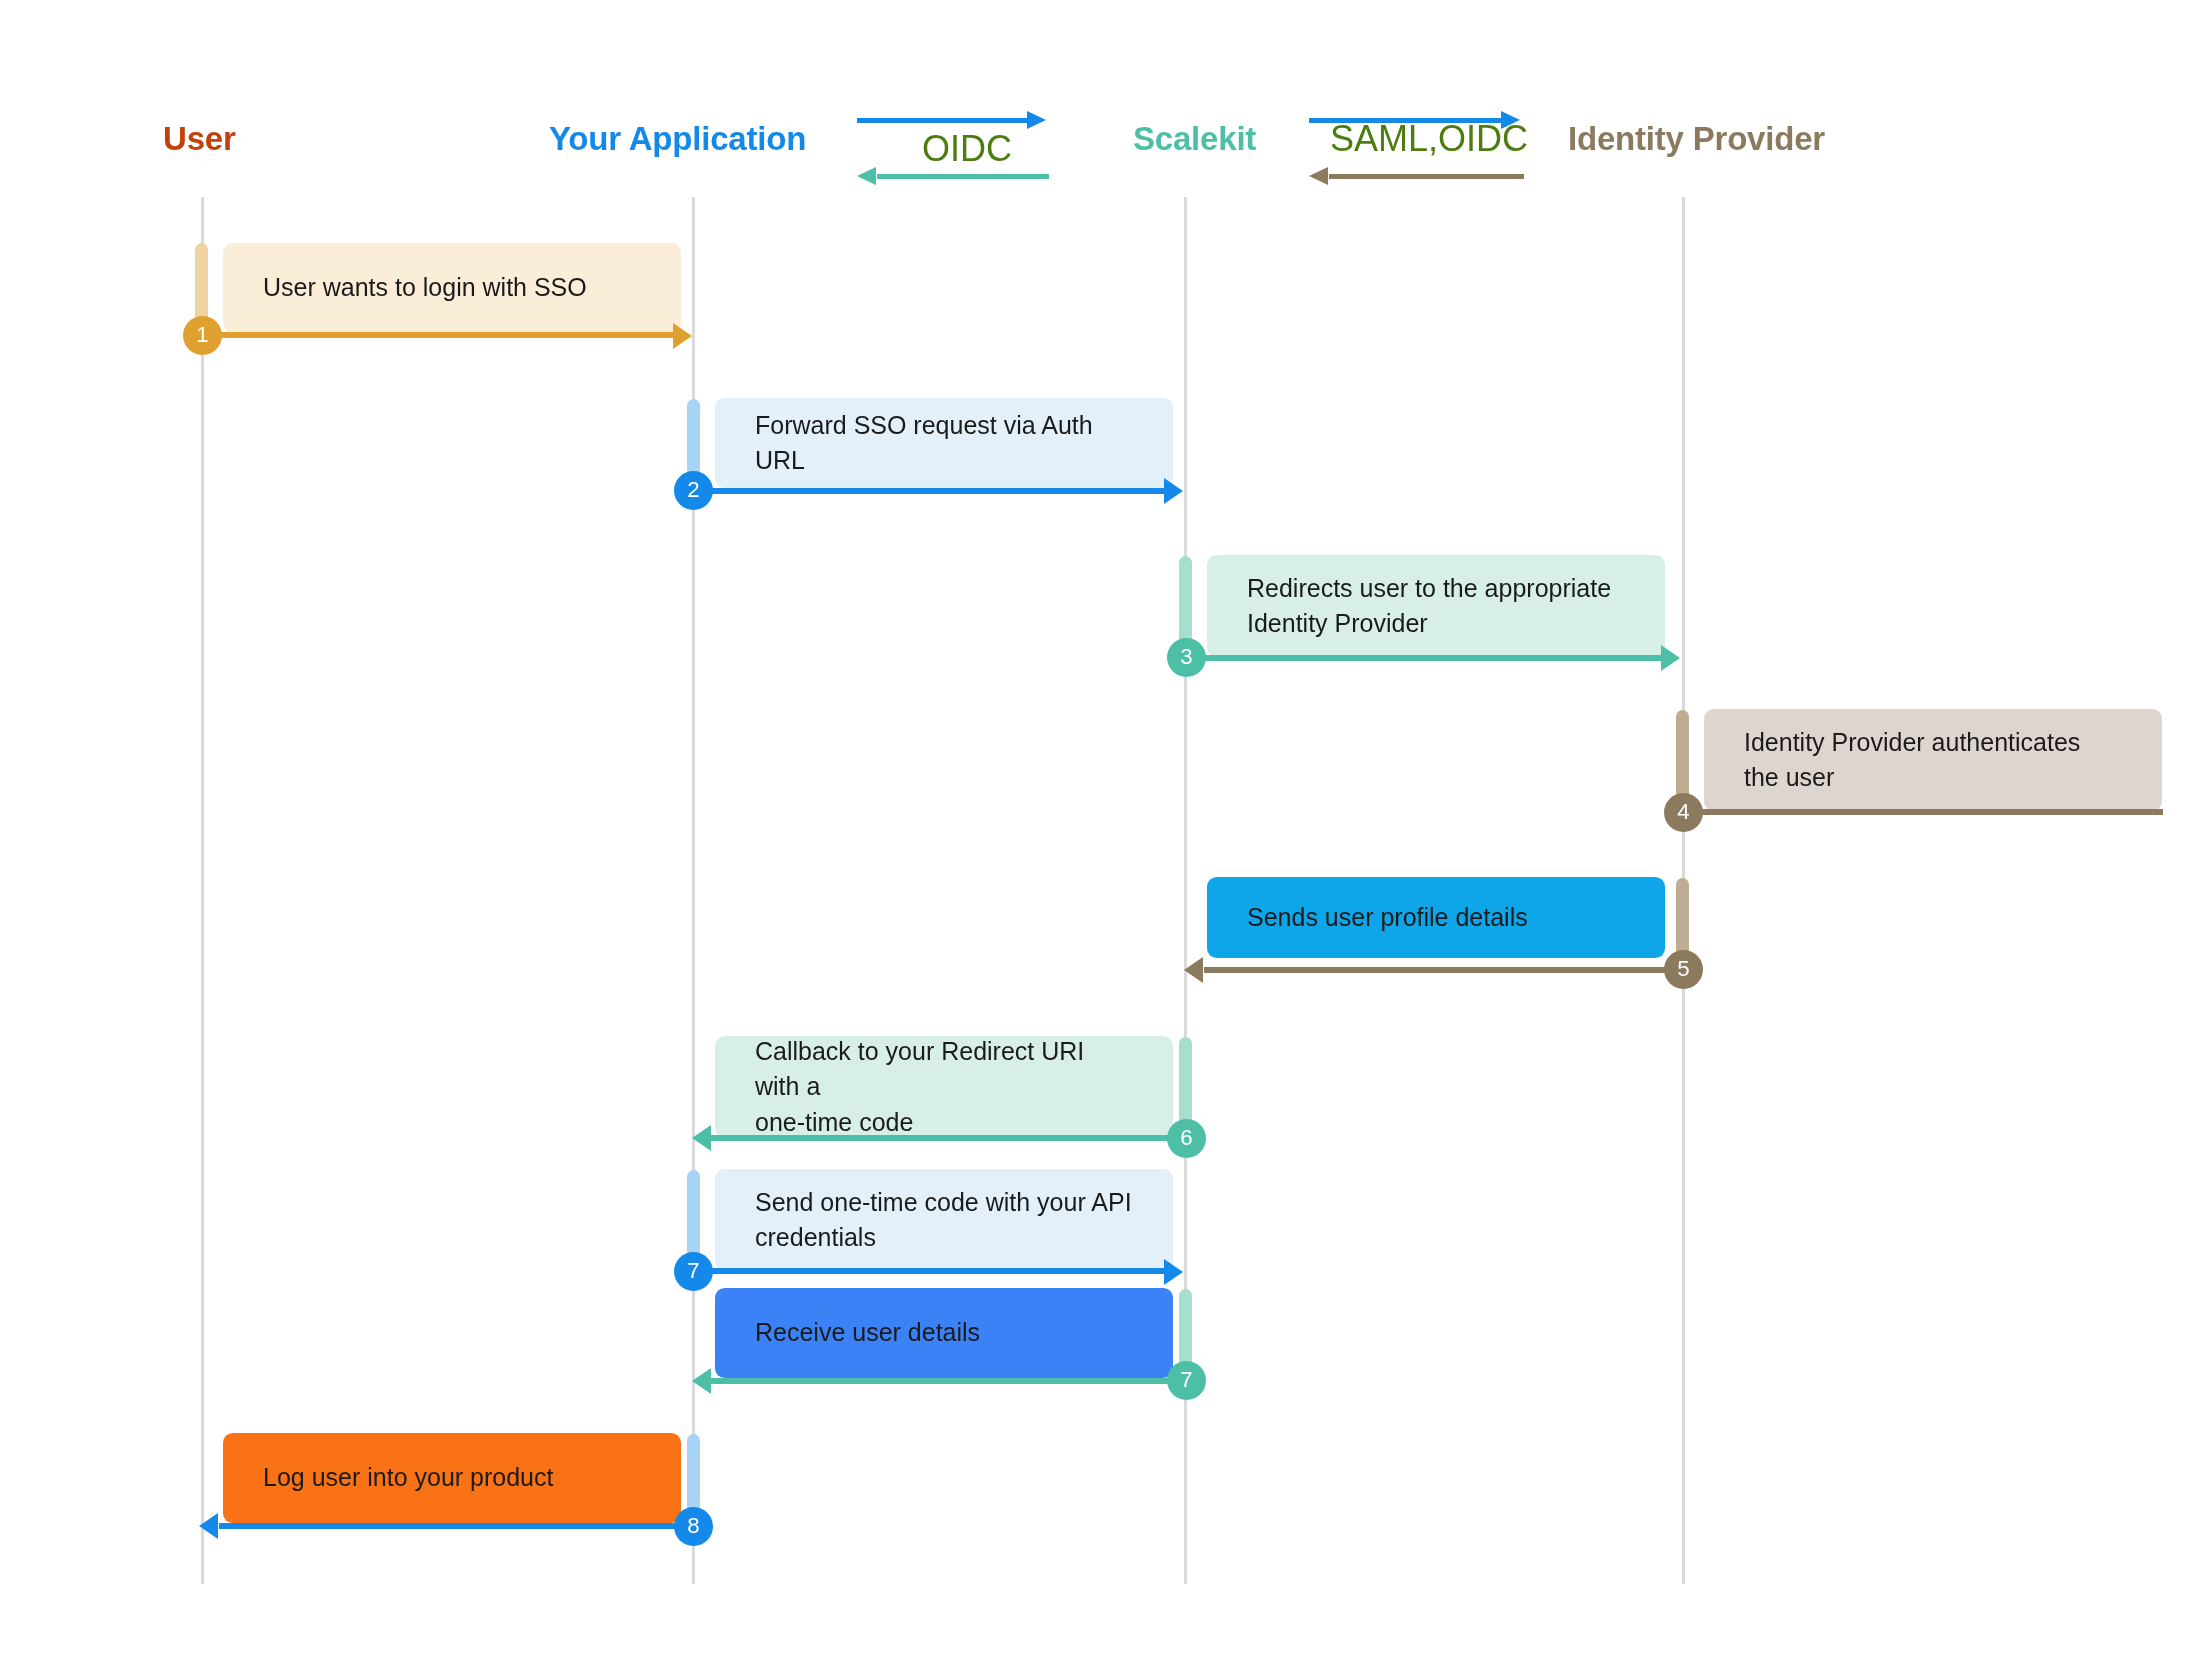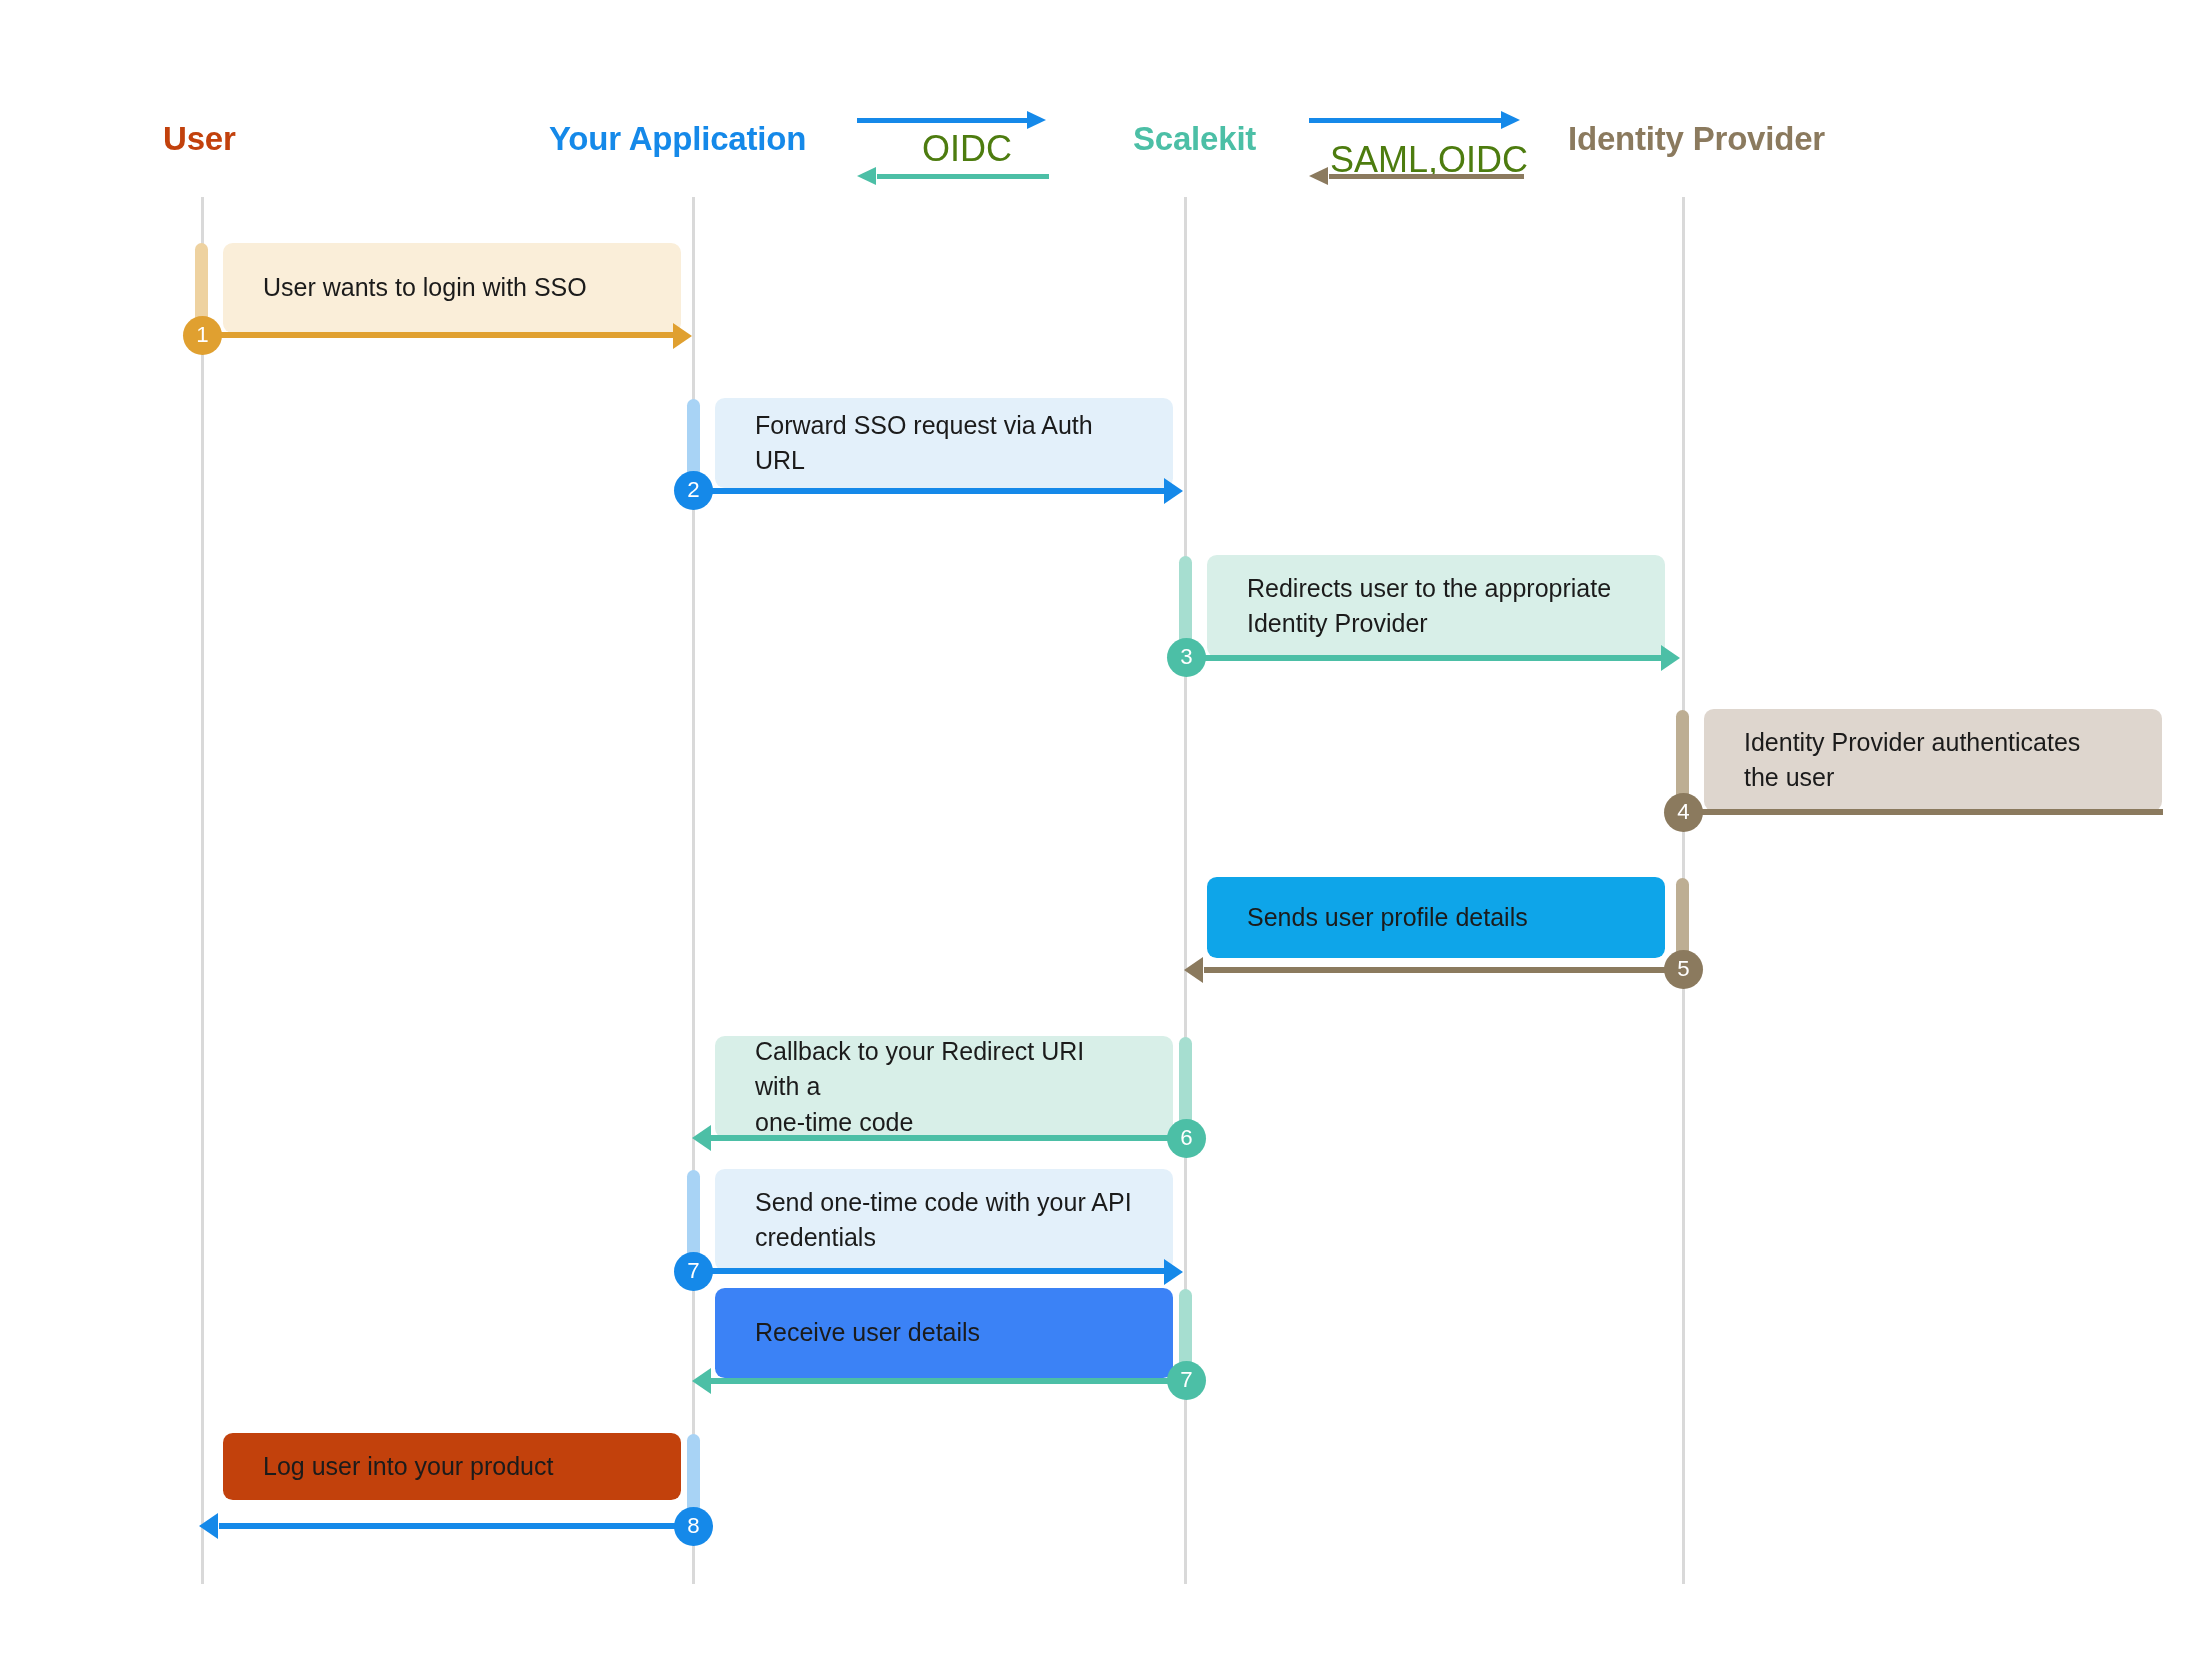--- a/index.html
+++ b/index.html
@@ -139,21 +139,21 @@
       <div class="proto-line" style="left:19.7px; width:172px; background:#4cbfa6;"></div>
       <div class="proto-head" style="left:0; border-right:19.7px solid #4cbfa6;"></div>
     </div>
   </div>
 
   <div class="protocol-group">
     <div class="proto-arrow" style="left:1309px; top:118px; width:214px;">
       <div class="proto-line" style="left:0; width:195px; background:#1589e9;"></div>
       <div class="proto-head" style="left:192px; border-left:19.7px solid #1589e9;"></div>
     </div>
-    <div class="protocol-label" style="left:1330px; top:142px;">SAML,OIDC</div>
+    <div class="protocol-label" style="left:1330px; top:121px;">SAML,OIDC</div>
     <div class="proto-arrow" style="left:1309px; top:174px; width:214px;">
       <div class="proto-line" style="left:19.7px; width:195px; background:#8b7a5e;"></div>
       <div class="proto-head" style="left:0; border-right:19.7px solid #8b7a5e;"></div>
     </div>
   </div>
 
   <div class="lifeline" style="left:201px;"></div>
   <div class="lifeline" style="left:692px;"></div>
   <div class="lifeline" style="left:1184px;"></div>
   <div class="lifeline" style="left:1682px;"></div>
@@ -219,21 +219,21 @@
 
   <div class="activation" style="left:1179px; top:1289px; height:92px; background:#a6ded0;"></div>
   <div class="msg-box" style="left:715px; top:1288px; width:458px; height:90px; background:#3b82f6;">
     <span class="msg-text">Receive user details</span>
   </div>
   <div class="msg-line" style="left:711px; top:1378px; width:476px; background:#4cbfa6;"></div>
   <div class="msg-head left" style="left:692px; top:1368px; border-right-color:#4cbfa6;"></div>
   <div class="badge" style="left:1167px; top:1361px; background:#4cbfa6;">7</div>
 
   <div class="activation" style="left:687px; top:1434px; height:92px; background:#a8d3f5;"></div>
-  <div class="msg-box" style="left:223px; top:1433px; width:458px; height:67px; background:#c2410c;">
+  <div class="msg-box" style="left:223px; top:1433px; width:458px; height:90px; background:#f97316;">
     <span class="msg-text">Log user into your product</span>
   </div>
   <div class="msg-line" style="left:219px; top:1523px; width:475px; background:#1589e9;"></div>
   <div class="msg-head left" style="left:199px; top:1513px; border-right-color:#1589e9;"></div>
   <div class="badge" style="left:674px; top:1507px; background:#1589e9;">8</div>
 
 </div>
 
 
 </body></html>

